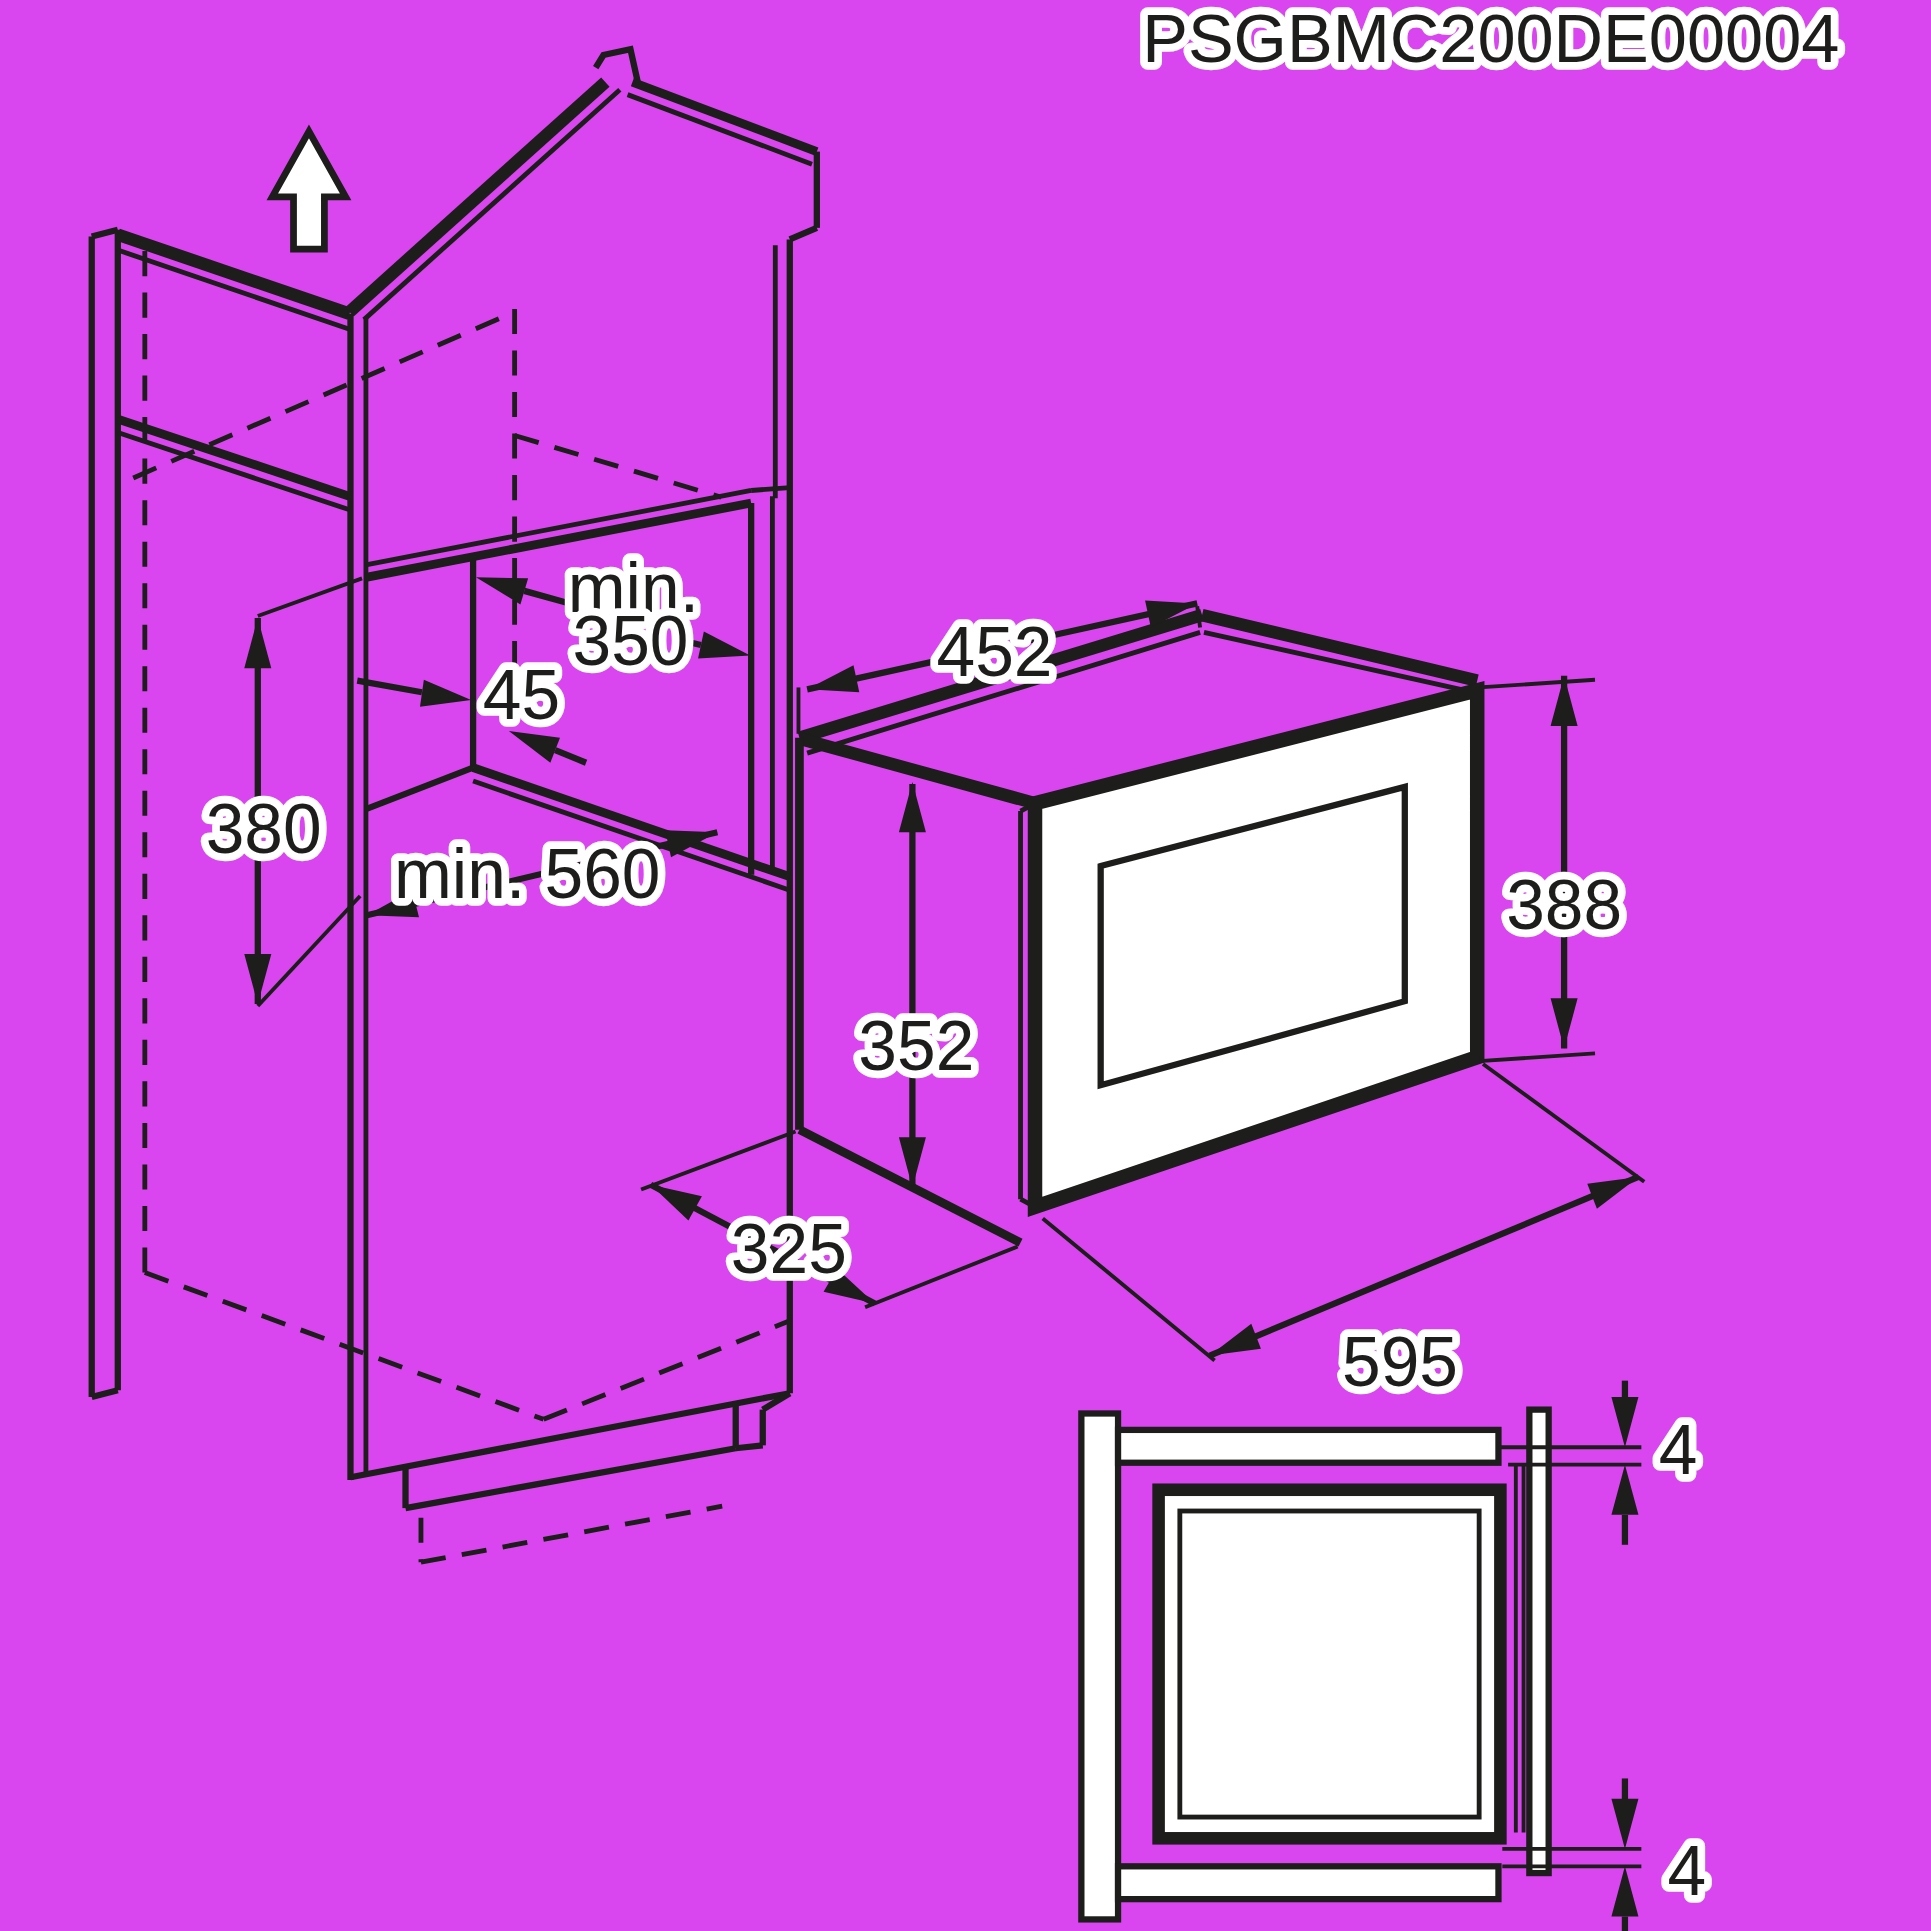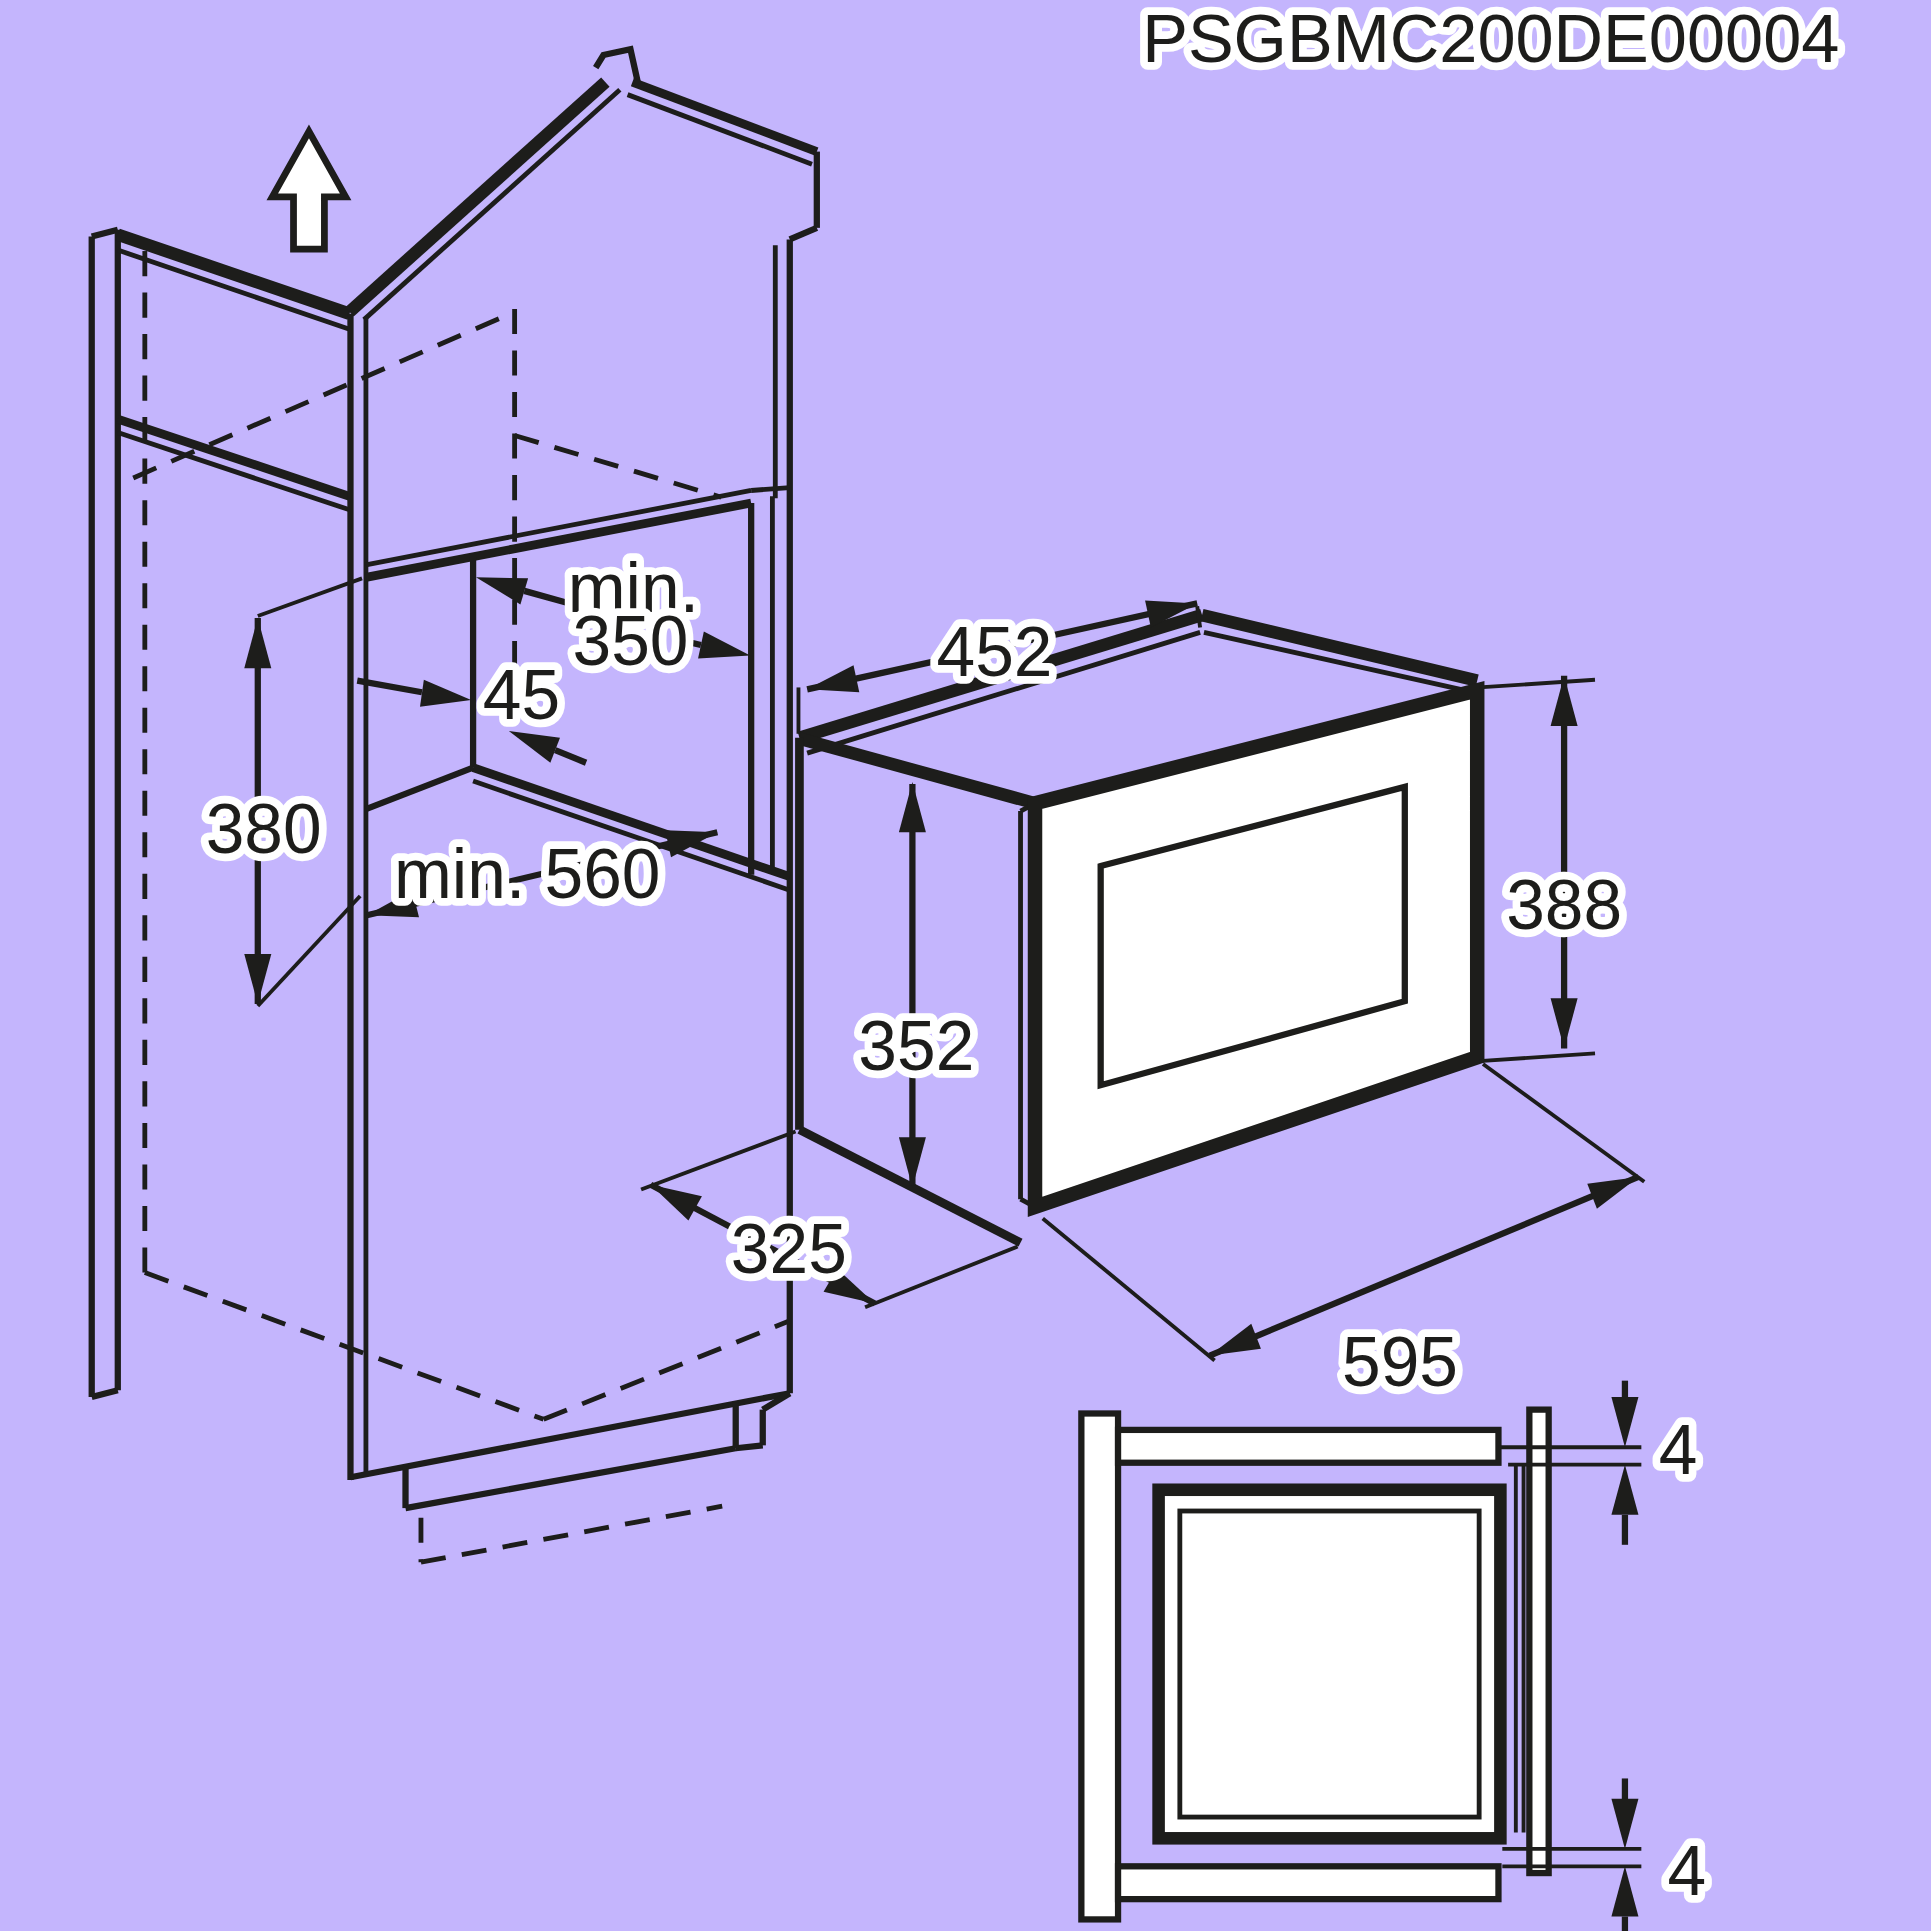--- a/index.html
+++ b/index.html
@@ -1,16 +1,16 @@
 <!DOCTYPE html>
 <html><head>
 <meta charset="utf-8">
 <style>
   html,body{margin:0;padding:0;background:#ffffff;}
-  .stage{position:relative;width:1931px;height:1931px;background:#c4b5fd;overflow:hidden;}
+  .stage{position:relative;width:1931px;height:1931px;background:#d946ef;overflow:hidden;}
   svg{display:block;}
   text{font-family:"Liberation Sans", sans-serif; fill:#1d1d1b; paint-order:stroke; stroke:#ffffff; stroke-width:16px; stroke-linejoin:round;}
   .dimtxt{font-size:72px;}
   .titletxt{font-size:71px;}
   .ink{stroke:#1d1d1b;fill:none;}
   .w5{stroke-width:5px;}
   .w6{stroke-width:6.5px;}
   .w9{stroke-width:9px;}
   .w13{stroke-width:13px;}
   .w15{stroke-width:15px;}

